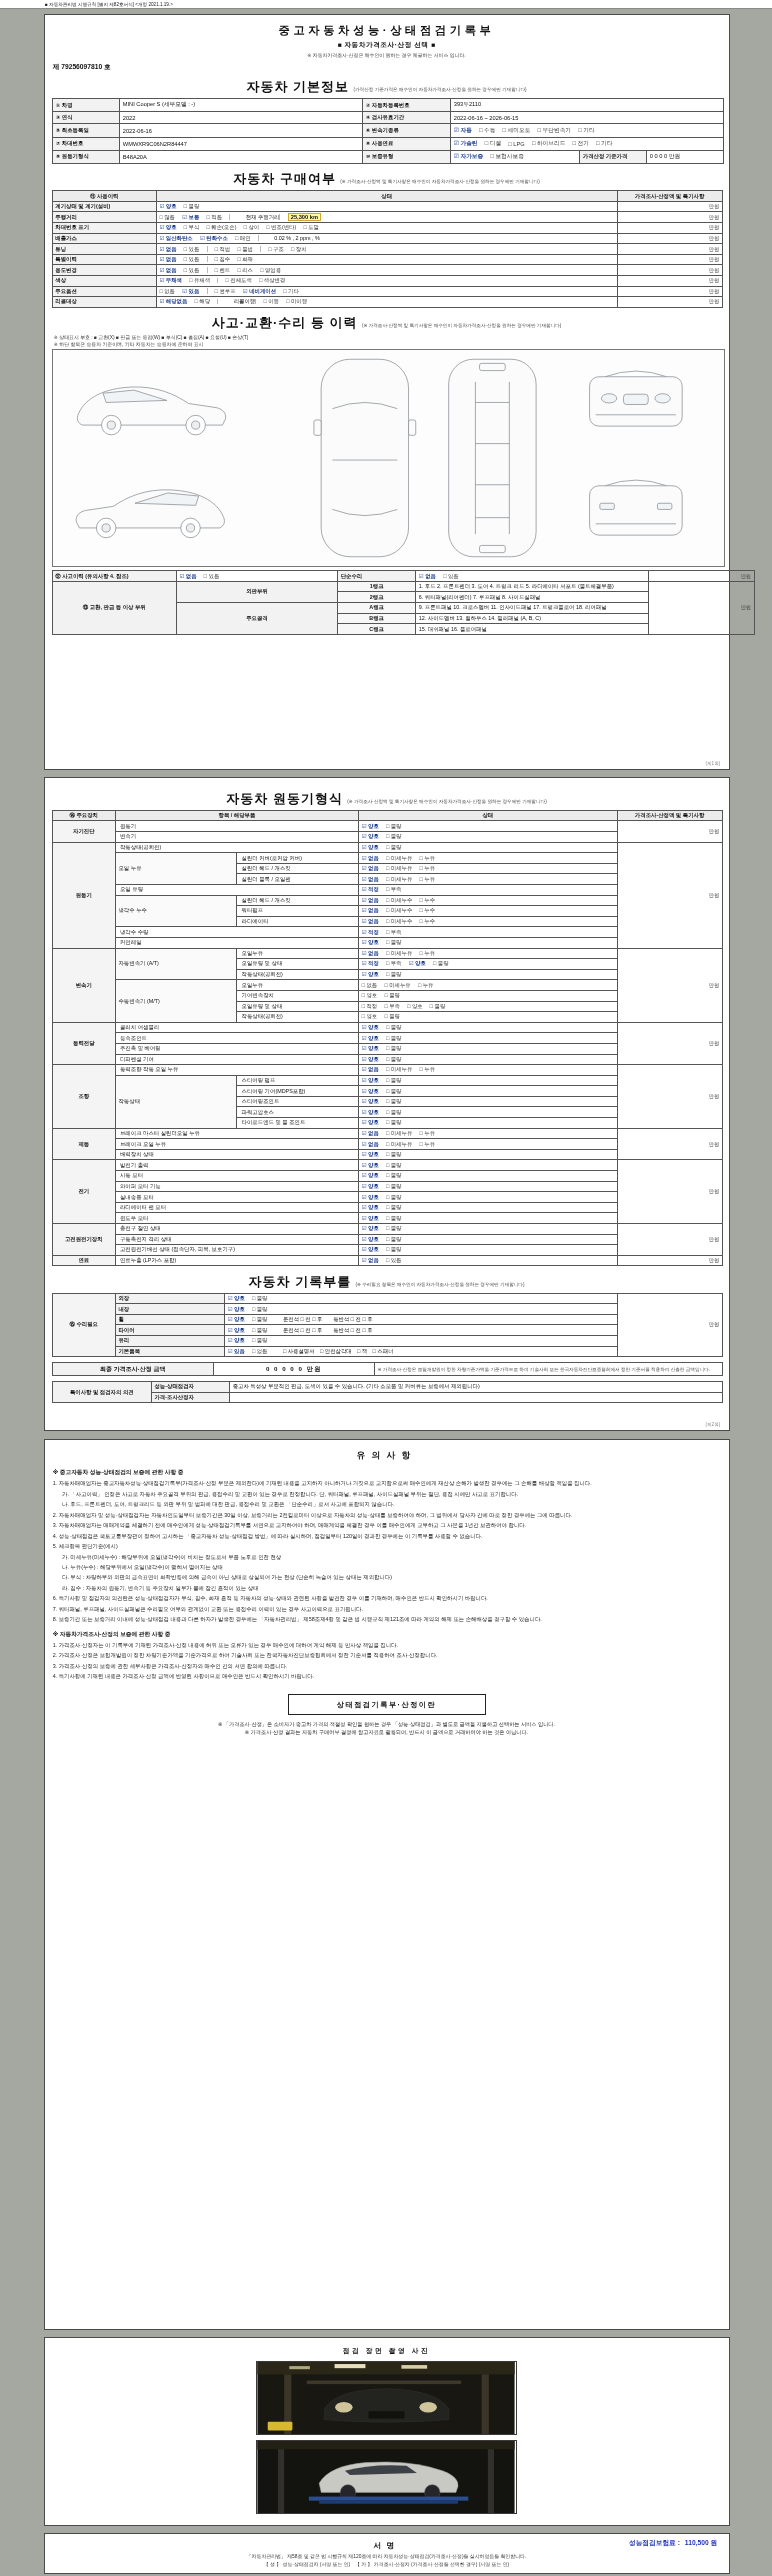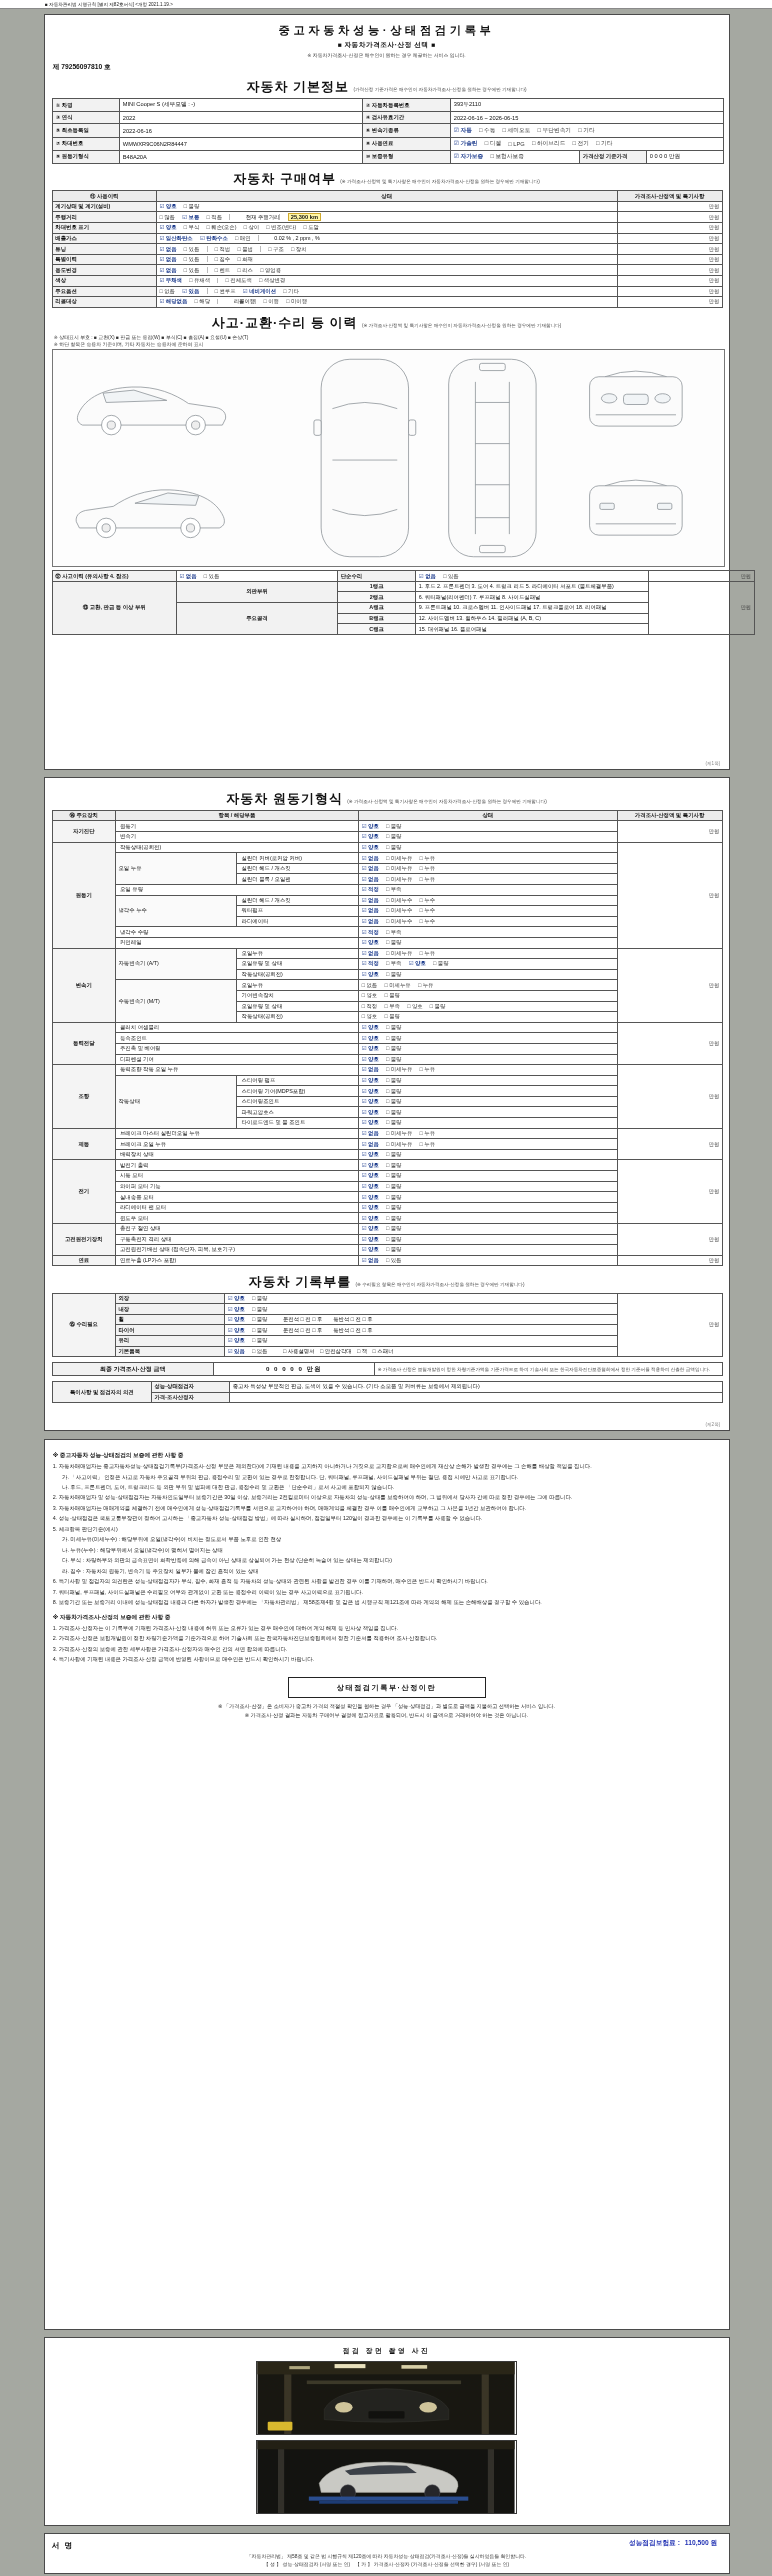--- a/index.html
+++ b/index.html
@@ -77,21 +77,21 @@
   .np.ind{margin-left:10.3px}
   .nbox{width:196px;margin:13.4px auto 5.2px auto;border:1px solid #222;text-align:center;
         padding:4.6px 0;font-weight:bold;font-size:7.2px;letter-spacing:1.5px}
   .nbox-note{font-size:5.2px;text-align:center;color:#222;margin:1.5px 0}
 
   
   .photos-title{text-align:center;font-size:6.7px;font-weight:bold;letter-spacing:2.6px;margin:4.1px 0 5.2px 0}
   .photo{width:259px;margin:0 auto 5.2px auto;border:0.5px solid #3a3a3a;font-size:0;line-height:0}
 
   
-  .sign-title{text-align:left;font-size:7.7px;font-weight:bold;letter-spacing:5.2px;margin-top:2.1px}
+  .sign-title{text-align:center;font-size:7.7px;font-weight:bold;letter-spacing:5.2px;margin-top:2.1px}
   .fee{position:absolute;right:11.3px;top:5.2px;font-size:6.7px;font-weight:bold;color:#2333b4}
   .fee .fee-val{margin-left:3.1px}
   .sign-line{text-align:center;font-size:4.9px;color:#333;margin-top:2.1px}
 
   svg{display:block}
 </style>
 </head>
 <body>
 
 <div class="strip">
@@ -605,20 +605,21 @@
         <td class="lbl">가격·조사산정자</td>
         <td></td>
       </tr>
     </tbody>
   </table>
 
   <div class="pagemark">(제2쪽)</div>
 </div>
 
 <div class="panel p3">
+  <div class="notice-title">유의사항</div>
   <div>
       <div class="nh">※ 중고자동차 성능·상태점검의 보증에 관한 사항 중</div>
       <div class="np">1. 자동차매매업자는 중고자동차성능·상태점검기록부(가격조사·산정 부분은 제외한다)에 기재된 내용을 고지하지 아니하거나 거짓으로 고지함으로써 매수인에게 재산상 손해가 발생한 경우에는 그 손해를 배상할 책임을 집니다.</div>
       <div class="np ind">가. 「사고이력」 인정은 사고로 자동차 주요골격 부위의 판금, 용접수리 및 교환이 있는 경우로 한정합니다. 단, 쿼터패널, 루프패널, 사이드실패널 부위는 절단, 용접 시에만 사고로 표기합니다.</div>
       <div class="np ind">나. 후드, 프론트펜더, 도어, 트렁크리드 등 외판 부위 및 범퍼에 대한 판금, 용접수리 및 교환은 「단순수리」로서 사고에 포함되지 않습니다.</div>
       <div class="np">2. 자동차매매업자 및 성능·상태점검자는 자동차인도일부터 보증기간은 30일 이상, 보증거리는 2천킬로미터 이상으로 자동차의 성능·상태를 보증하여야 하며, 그 범위에서 당사자 간에 따로 정한 경우에는 그에 따릅니다.</div>
       <div class="np">3. 자동차매매업자는 매매계약을 체결하기 전에 매수인에게 성능·상태점검기록부를 서면으로 고지하여야 하며, 매매계약을 체결한 경우 이를 매수인에게 교부하고 그 사본을 1년간 보관하여야 합니다.</div>
       <div class="np">4. 성능·상태점검은 국토교통부장관이 정하여 고시하는 「중고자동차 성능·상태점검 방법」에 따라 실시하며, 점검일부터 120일이 경과한 경우에는 이 기록부를 사용할 수 없습니다.</div>
       <div class="np">5. 체크항목 판단기준(예시)</div>
       <div class="np ind">가. 미세누유(미세누수) : 해당부위에 오일(냉각수)이 비치는 정도로서 부품 노후로 인한 현상</div>

